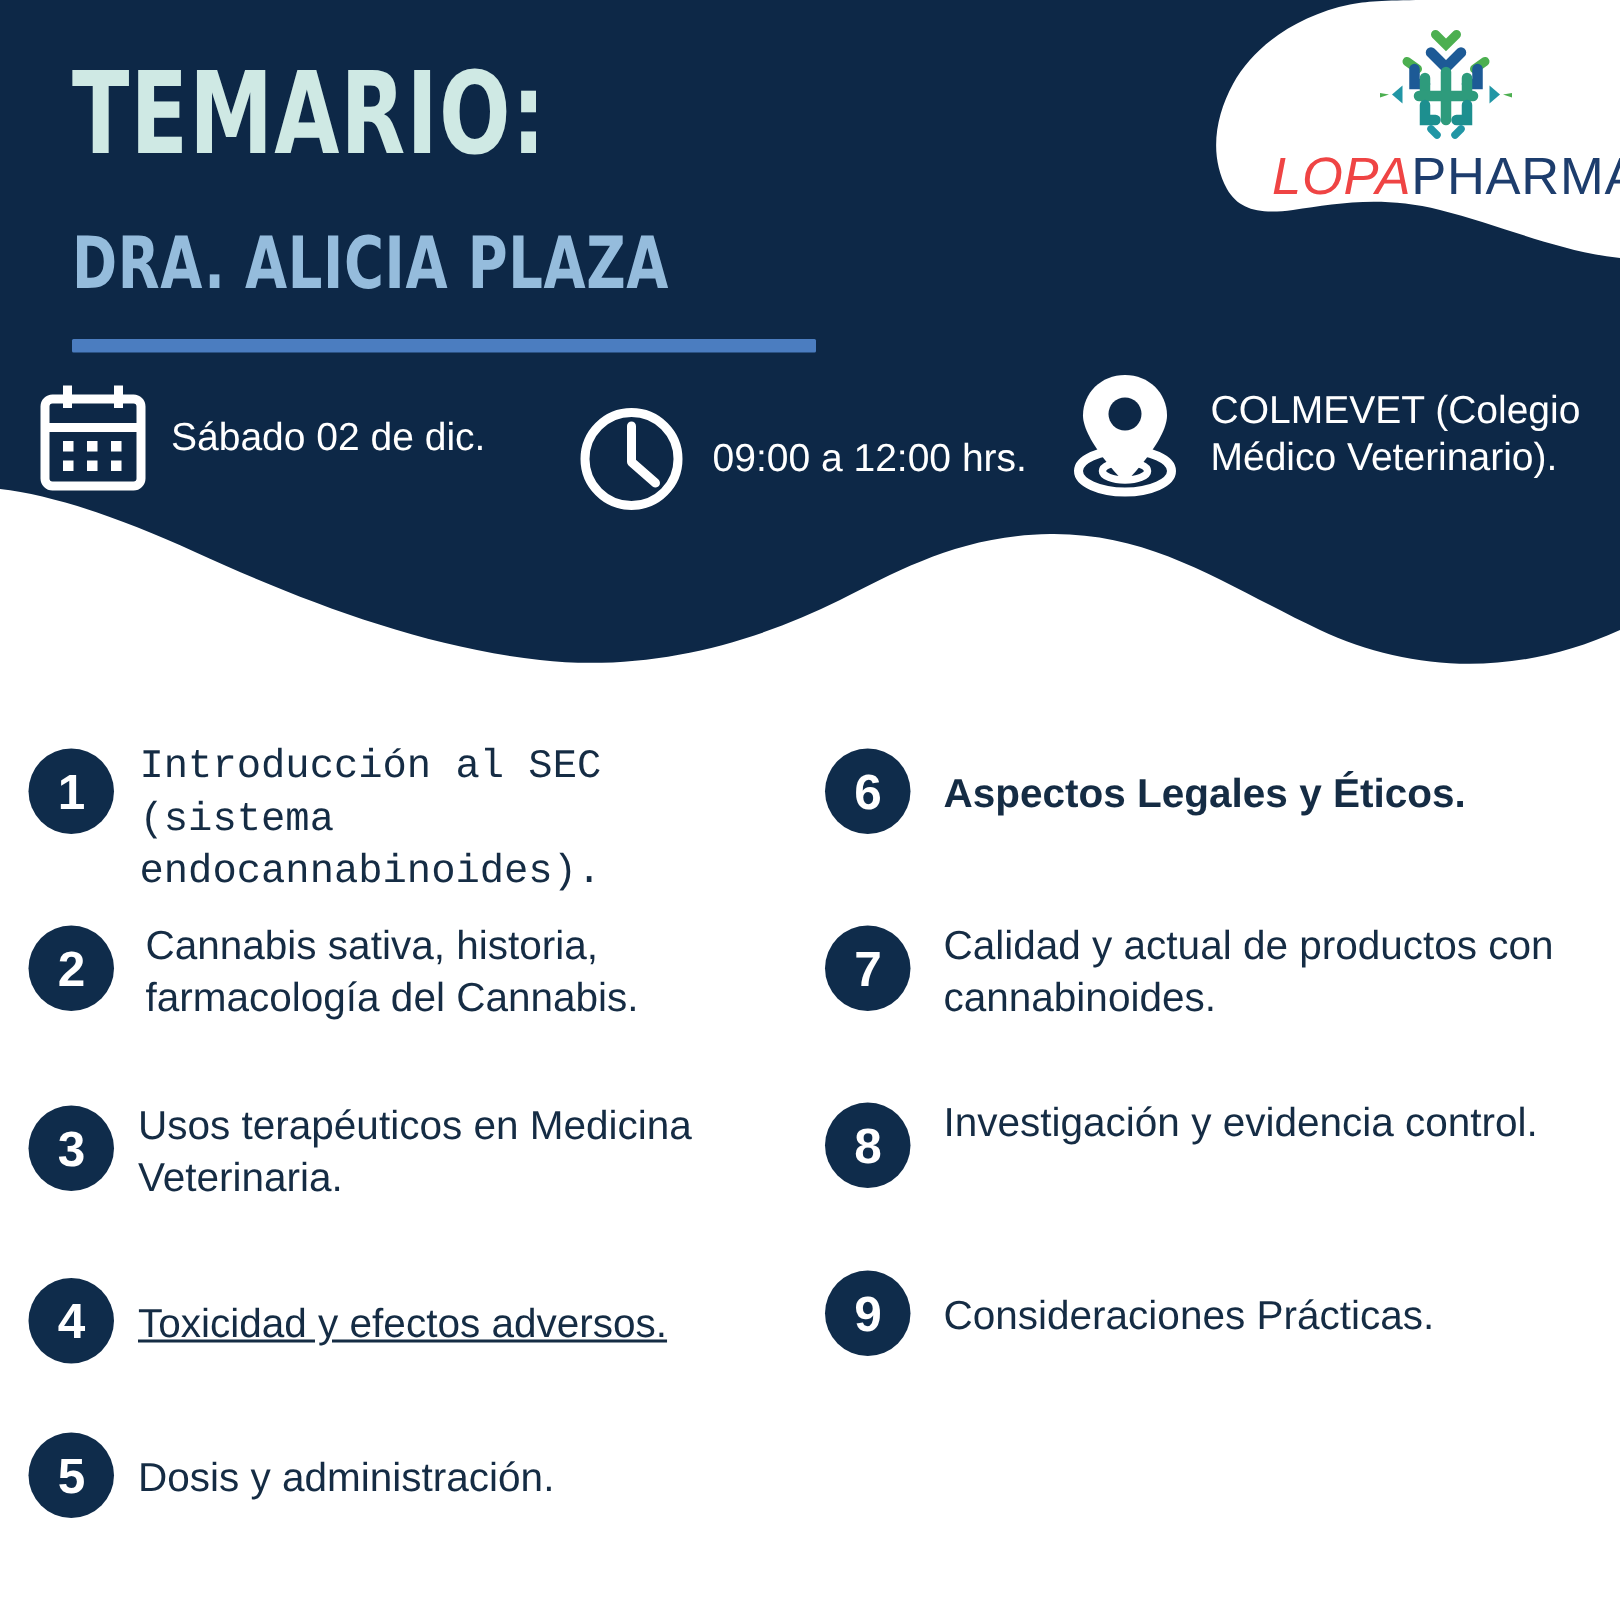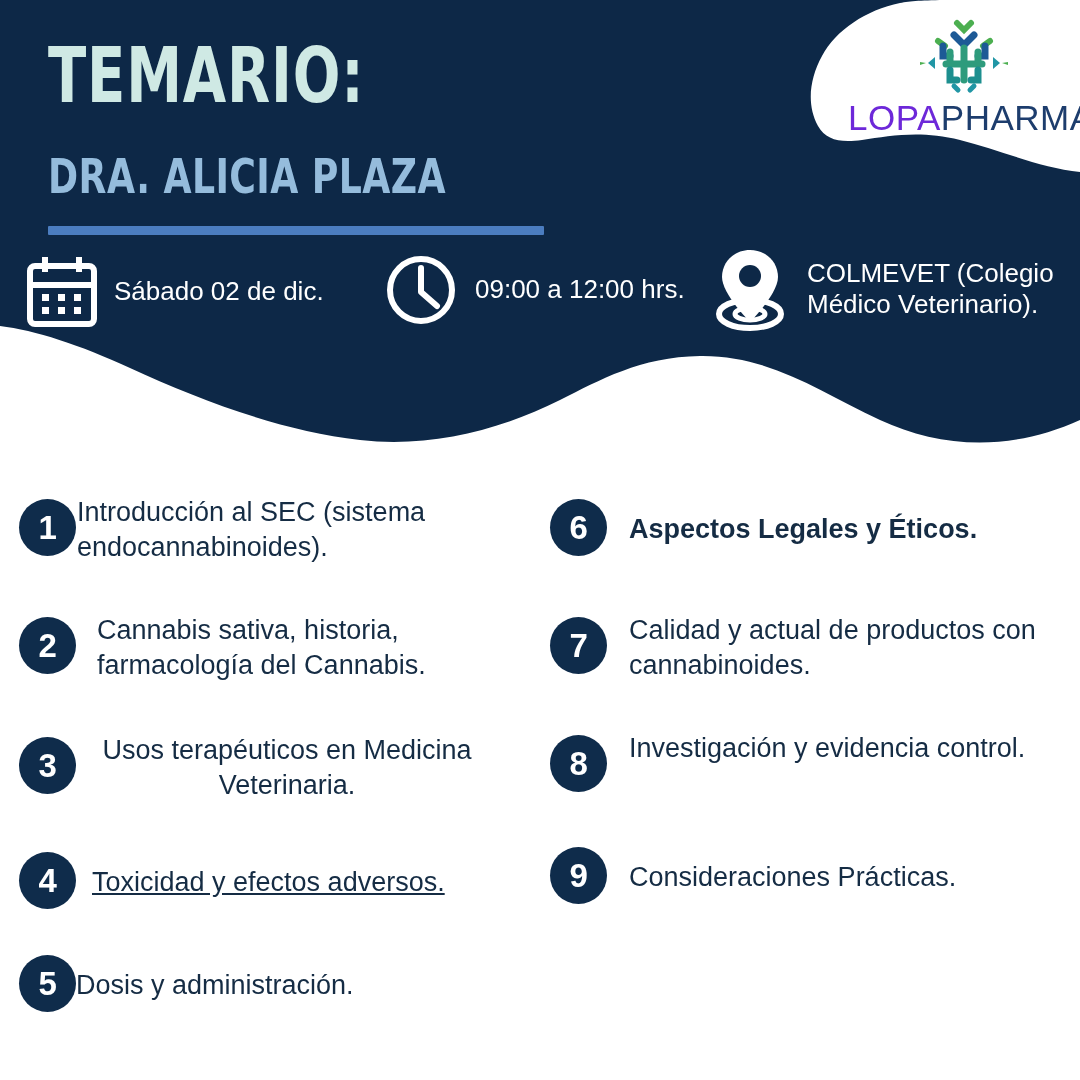--- a/index.html
+++ b/index.html
@@ -76,21 +76,21 @@
     top: 248px;
     width: 892px;
     height: 100px;
   }
   .meta-item {
     position: absolute;
     display: flex;
     align-items: center;
   }
   .meta-item.date  { left: 26px;  top: 6px; }
-  .meta-item.time  { left: 385px; top: 4px; }
+  .meta-item.time  { left: 385px; top: 20px; }
   .meta-item.place { left: 707px; top: -4px; align-items: flex-start; }
 
   .meta-icon {
     flex: 0 0 auto;
     display: block;
   }
   .meta-text {
     color: #ffffff;
     font-size: 26px;
     font-weight: 400;
@@ -110,21 +110,21 @@
     text-align: center;
   }
   #logo-mark { display: block; margin: 0 auto; }
   #logo-wordmark {
     margin-top: 4px;
     font-size: 35px;
     letter-spacing: 0.5px;
     line-height: 1;
     white-space: nowrap;
   }
-  #logo-word-lopa   { color: #6d28d9; }
+  #logo-word-lopa   { color: #ef4444; font-style: italic; }
   #logo-word-pharma { color: #1d3d6d; }
 
   
   #topics {
     position: absolute;
     left: 0;
     top: 470px;
     width: 1080px;
     height: 610px;
   }
@@ -258,41 +258,41 @@
       </svg>
       <div id="logo-wordmark"><span id="logo-word-lopa">LOPA</span><span id="logo-word-pharma">PHARMA</span></div>
     </div>
   </div>
 
   <div id="topics">
 
     <div class="topic-col left">
       <div class="topic-item" style="left:19px; top:29px; width:505px;">
         <div class="topic-badge">1</div>
-        <div class="topic-label" style="margin-left:1px; margin-top:-4px; width:430px;">Introducción al SEC (sistema endocannabinoides).</div>
+        <div class="topic-label" style="margin-left:17px; margin-top:-4px; width:430px;font-family:Liberation Mono, monospace;">Introducción al SEC (sistema endocannabinoides).</div>
       </div>
 
       <div class="topic-item" style="left:19px; top:147px; width:505px;">
         <div class="topic-badge">2</div>
         <div class="topic-label" style="margin-left:21px; margin-top:-4px; width:420px;">Cannabis sativa, historia, farmacología del Cannabis.</div>
       </div>
 
       <div class="topic-item" style="left:19px; top:267px; width:505px;">
         <div class="topic-badge">3</div>
-        <div class="topic-label" style="margin-left:16px; margin-top:-4px; width:390px;text-align:center;">Usos terapéuticos en Medicina Veterinaria.</div>
+        <div class="topic-label" style="margin-left:16px; margin-top:-4px; width:390px;">Usos terapéuticos en Medicina Veterinaria.</div>
       </div>
 
       <div class="topic-item" style="left:19px; top:382px; width:505px;">
         <div class="topic-badge">4</div>
         <div class="topic-label" style="margin-left:16px; margin-top:13px; width:430px;text-decoration:underline;">Toxicidad y efectos adversos.</div>
       </div>
 
       <div class="topic-item" style="left:19px; top:485px; width:505px;">
         <div class="topic-badge">5</div>
-        <div class="topic-label" style="margin-top:13px; width:420px;"> Dosis y administración.</div>
+        <div class="topic-label" style="margin-left:16px; margin-top:13px; width:420px;"> Dosis y administración.</div>
       </div>
     </div>
 
     <div class="topic-col right">
       <div class="topic-item" style="left:10px; top:29px; width:530px;">
         <div class="topic-badge">6</div>
         <div class="topic-label" style="margin-left:22px; margin-top:13px; width:420px;font-weight:bold;"> Aspectos Legales y Éticos.</div>
       </div>
 
       <div class="topic-item" style="left:10px; top:147px; width:530px;">

